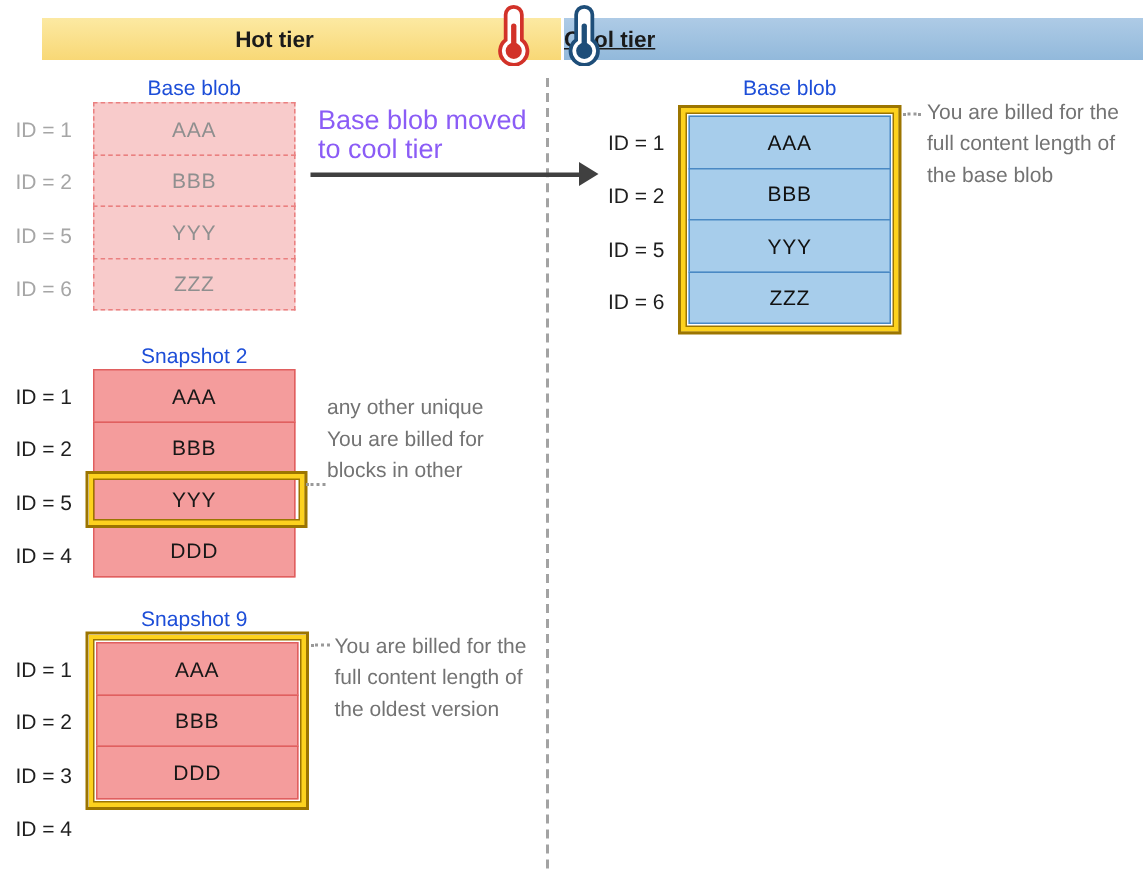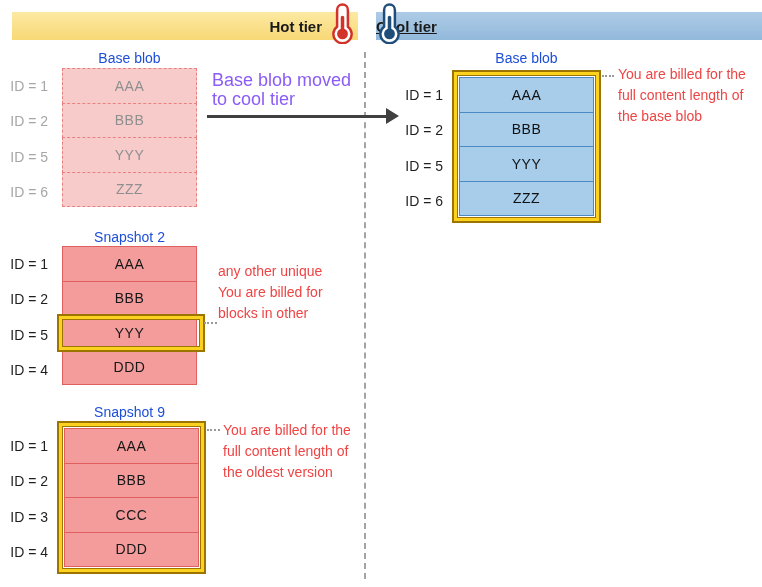--- a/index.html
+++ b/index.html
@@ -18,22 +18,22 @@
     position: absolute;
     top: 12px;
     height: 28px;
     display: flex;
     align-items: center;
     font-weight: bold;
     font-size: 15px;
     color: #1a1a1a;
   }
   .tier-bar.hot {
-    left: 12px; width: 346px;
-    justify-content: flex-end;
+    left: 28px; width: 346px;
+    justify-content: center;
     padding-right: 36px;
     background: linear-gradient(#fce9a2, #f8d876);
   }
   .tier-bar.cool {
     left: 376px; width: 386px;
     background: linear-gradient(#aecbe6, #92b9db);
     text-decoration: underline;
   }
   .thermo { position: absolute; top: 2px; }
   .thermo.red  { left: 329px; }
@@ -126,21 +126,21 @@
     left: 212px; top: 71px;
     font-weight: normal;
     font-size: 18px;
     line-height: 19px;
     color: #8b5cf6;
   }
   .note {
     position: absolute;
     font-size: 14px;
     line-height: 21px;
-    color: #ef4444;
+    color: #737373;
     white-space: nowrap;
   }
   .leader {
     position: absolute;
     border-top: 2px dotted #999999;
   }
 </style>
 </head>
 <body>
 
@@ -216,21 +216,20 @@
   <div class="id-col" style="left:0; top:428px">
     <div class="id">ID = 1</div>
     <div class="id">ID = 2</div>
     <div class="id">ID = 3</div>
     <div class="id">ID = 4</div>
   </div>
   <div class="gold-frame" style="left:57px; top:421px">
     <div class="cells snap">
       <div class="cell">AAA</div>
       <div class="cell">BBB</div>
-      <div class="cell">CCC</div>
       <div class="cell">DDD</div>
     </div>
   </div>
   <div class="leader" style="left:207px; top:429px; width:13px"></div>
   <div class="note" style="left:223px; top:420px">
     <div>You are billed for the</div>
     <div>full content length of</div>
     <div>the oldest version</div>
   </div>
 

